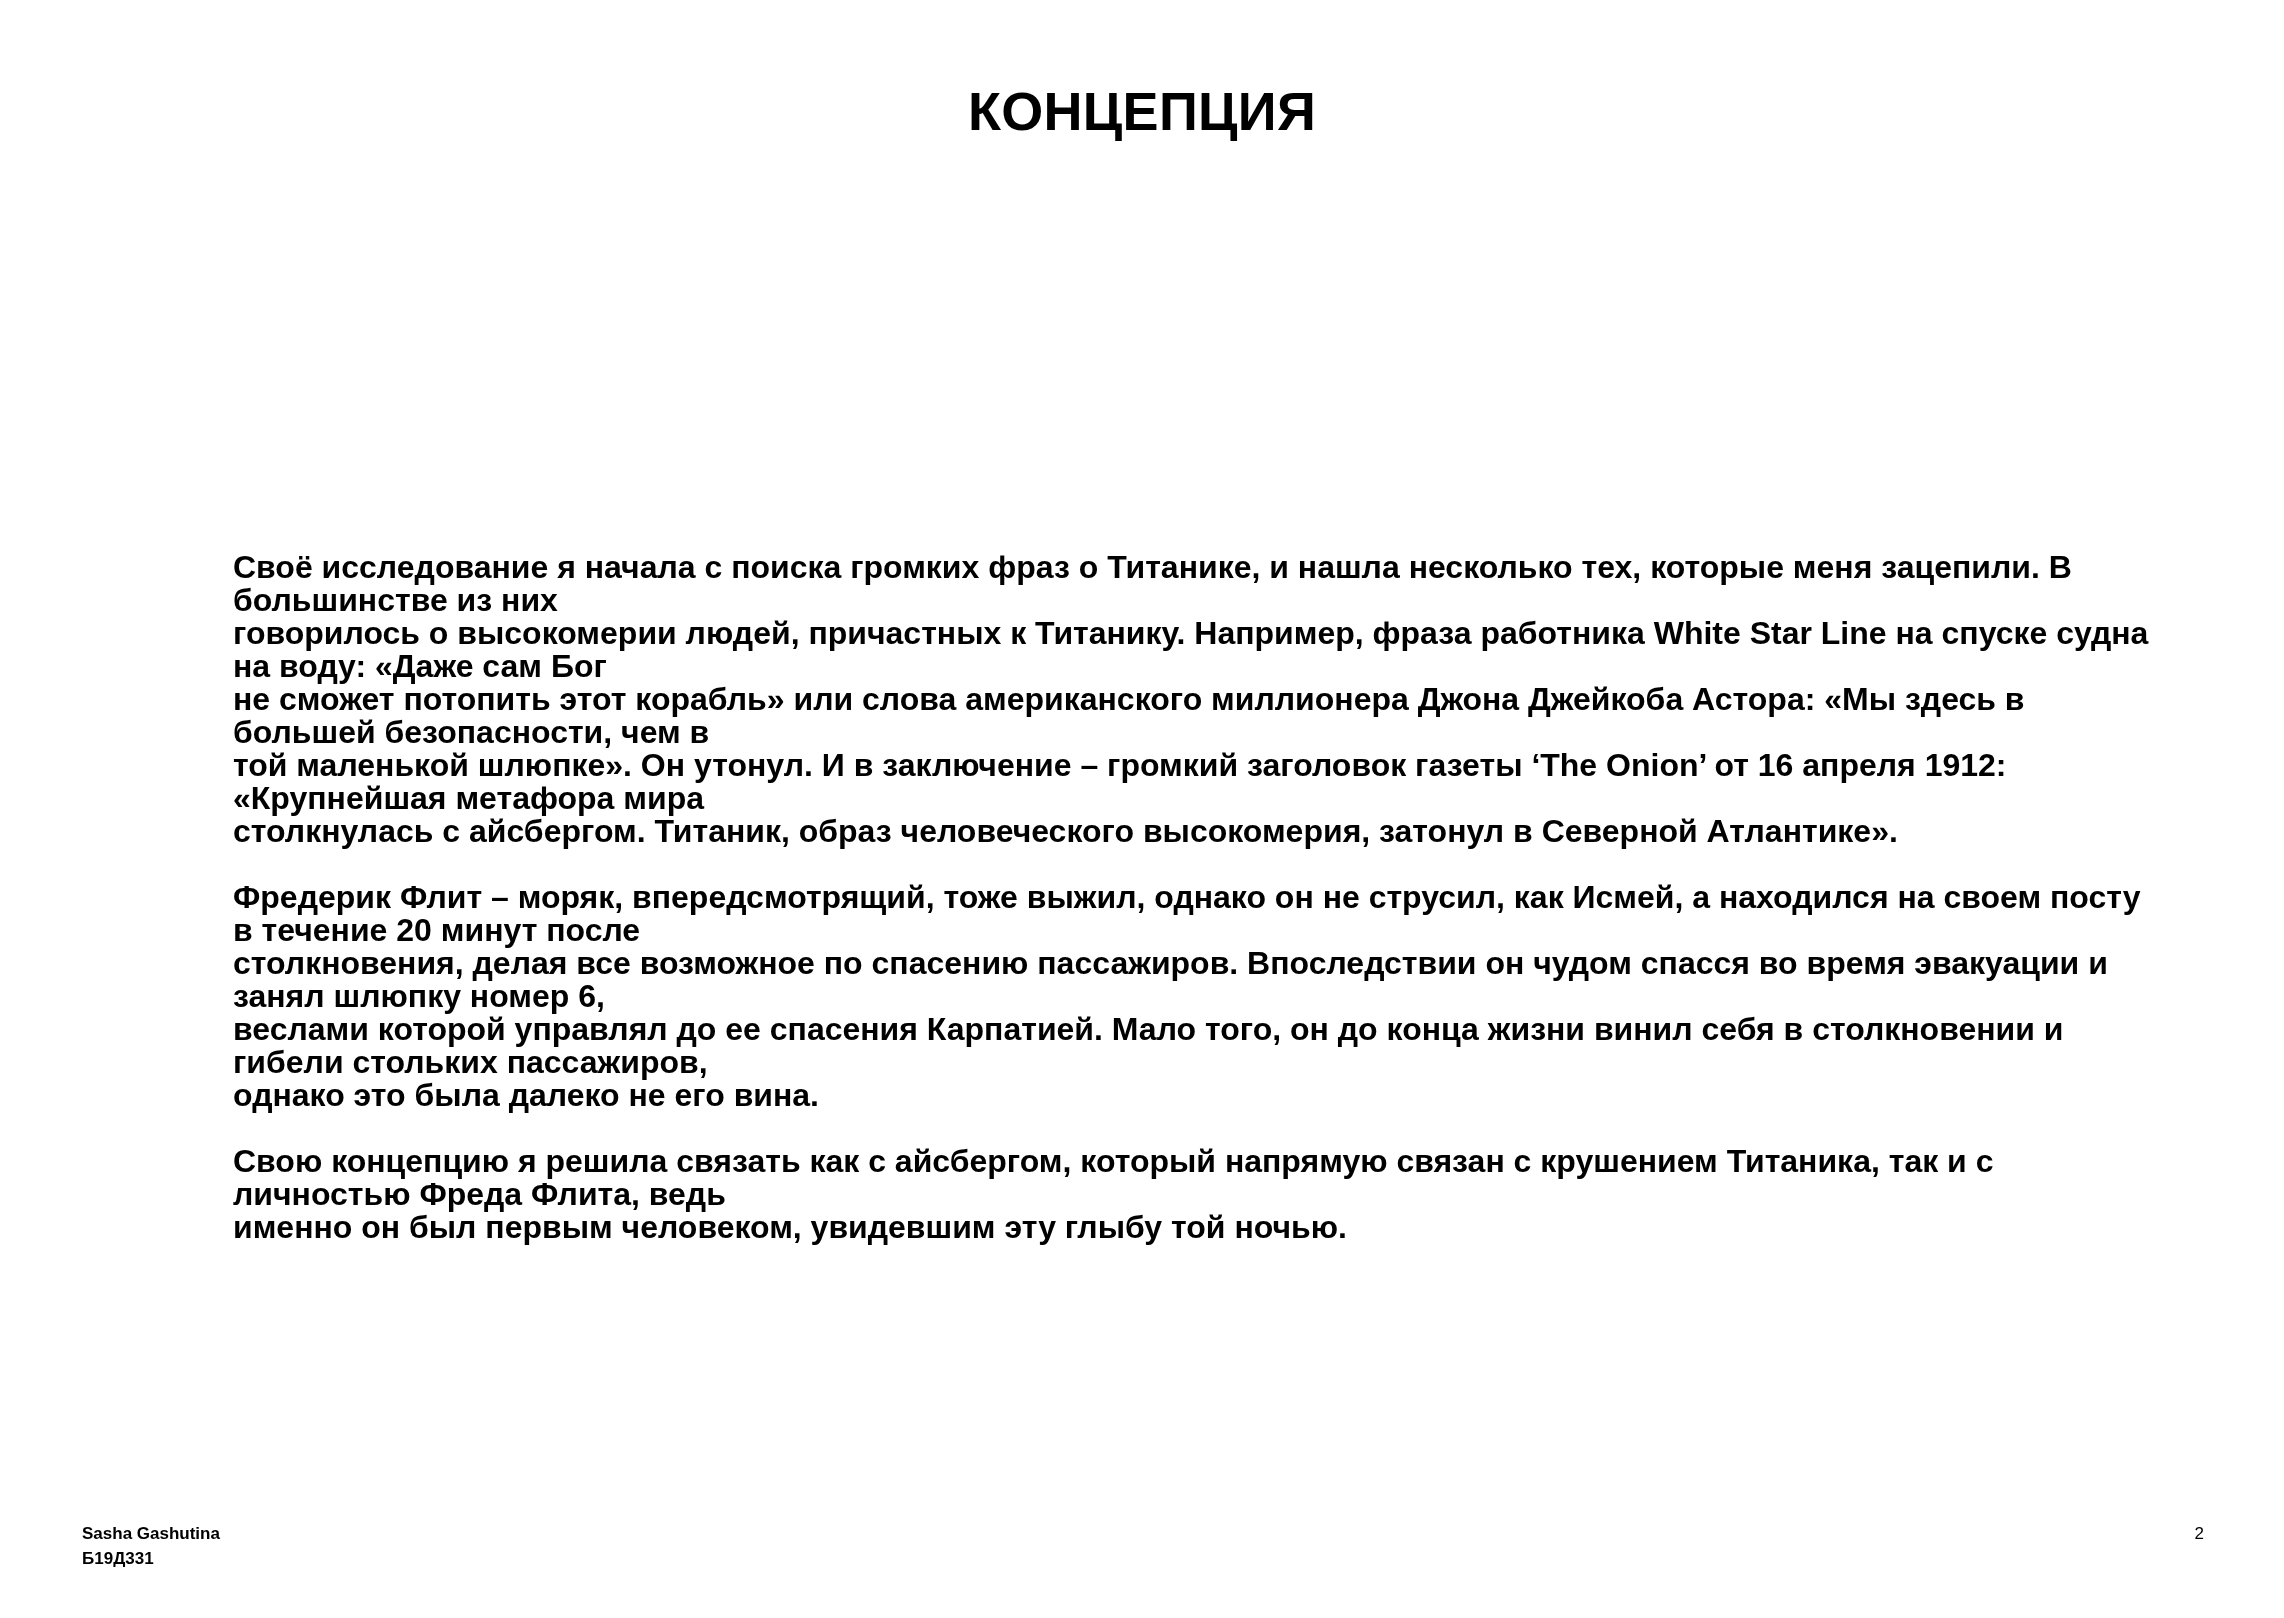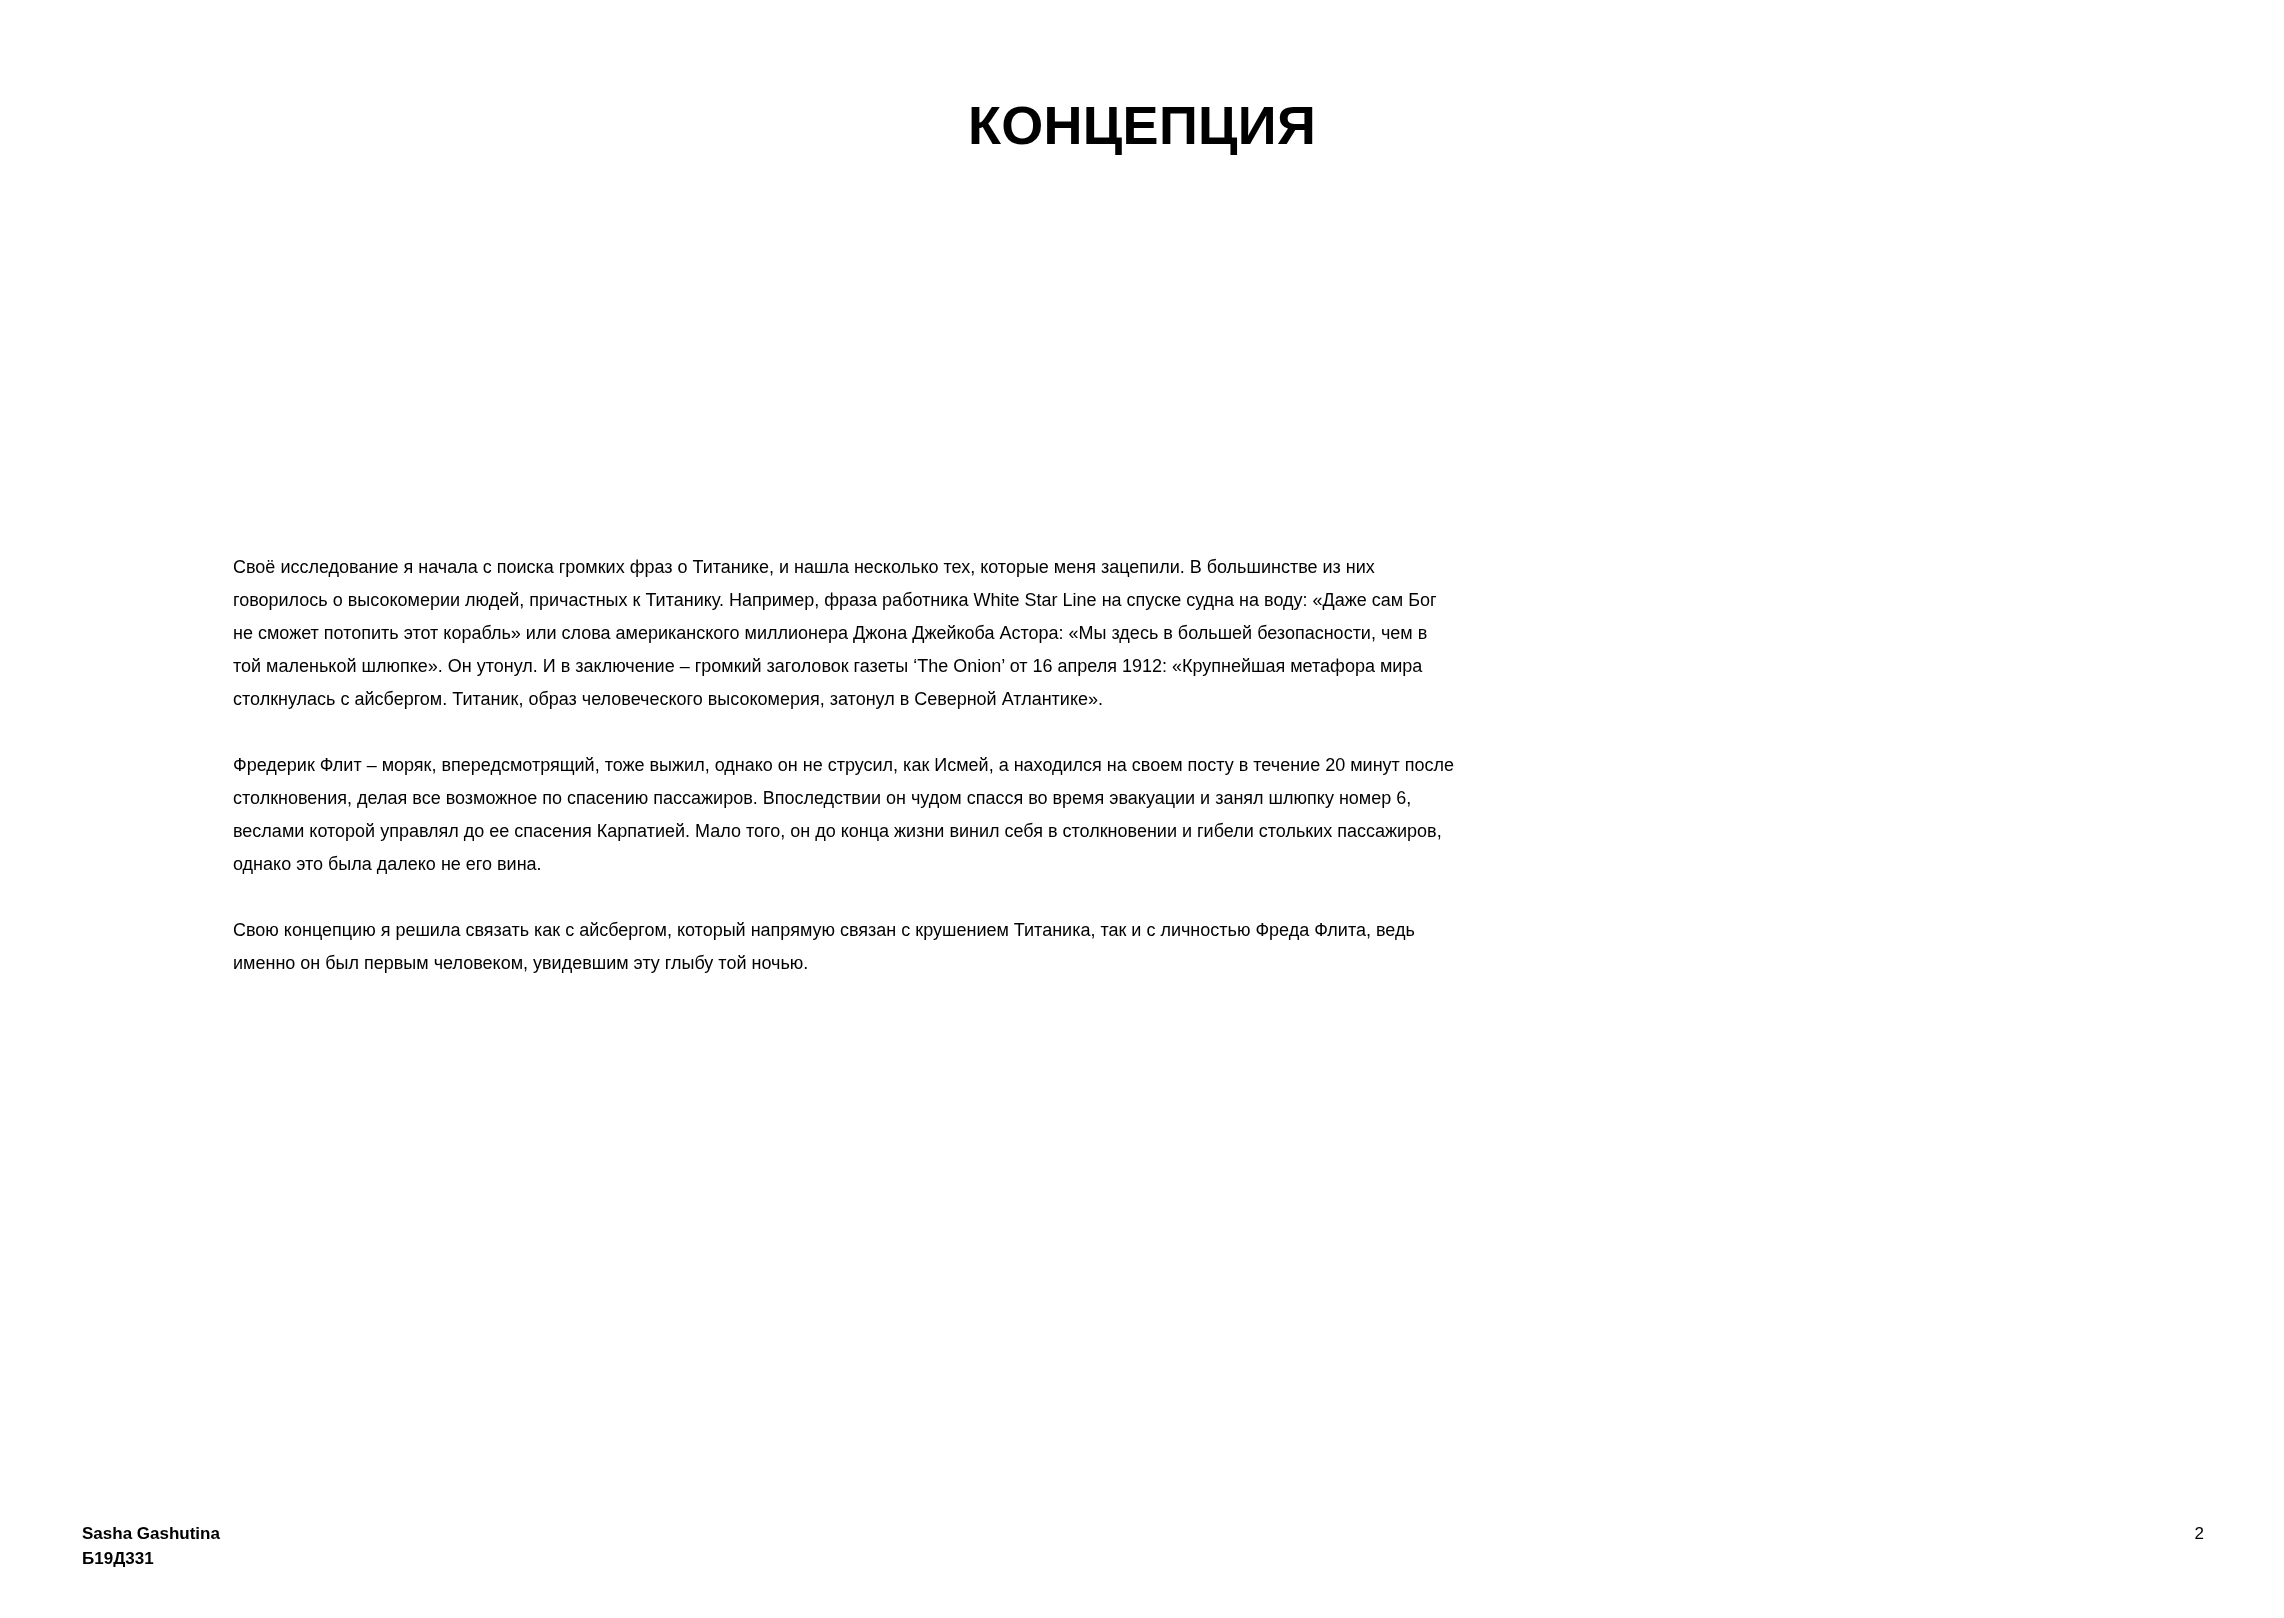--- a/index.html
+++ b/index.html
@@ -11,42 +11,42 @@
     position: relative;
     width: 2284px;
     height: 1618px;
     background: #ffffff;
     color: #000000;
     font-family: "Liberation Sans", sans-serif;
     overflow: hidden;
   }
   .title {
     position: absolute;
-    top: 98px;
+    top: 84px;
     left: 0;
     width: 100%;
     margin: 0;
     text-align: center;
     font-size: 54px;
     font-weight: 700;
     line-height: 1;
     letter-spacing: 0.3px;
   }
   .body-text {
     position: absolute;
     left: 233px;
     top: 551px;
     width: 1919px;
   }
   .para {
     margin: 0 0 33px 0;
-    font-size: 18px;
+    font-size: 32px;
     line-height: 33px;
     white-space: pre-line;
-    font-weight: 400;
+    font-weight: 700;
   }
   .footer-left {
     position: absolute;
     left: 82px;
     top: 1521px;
     font-size: 17px;
     line-height: 25px;
     font-weight: 700;
   }
   .footer-page {

